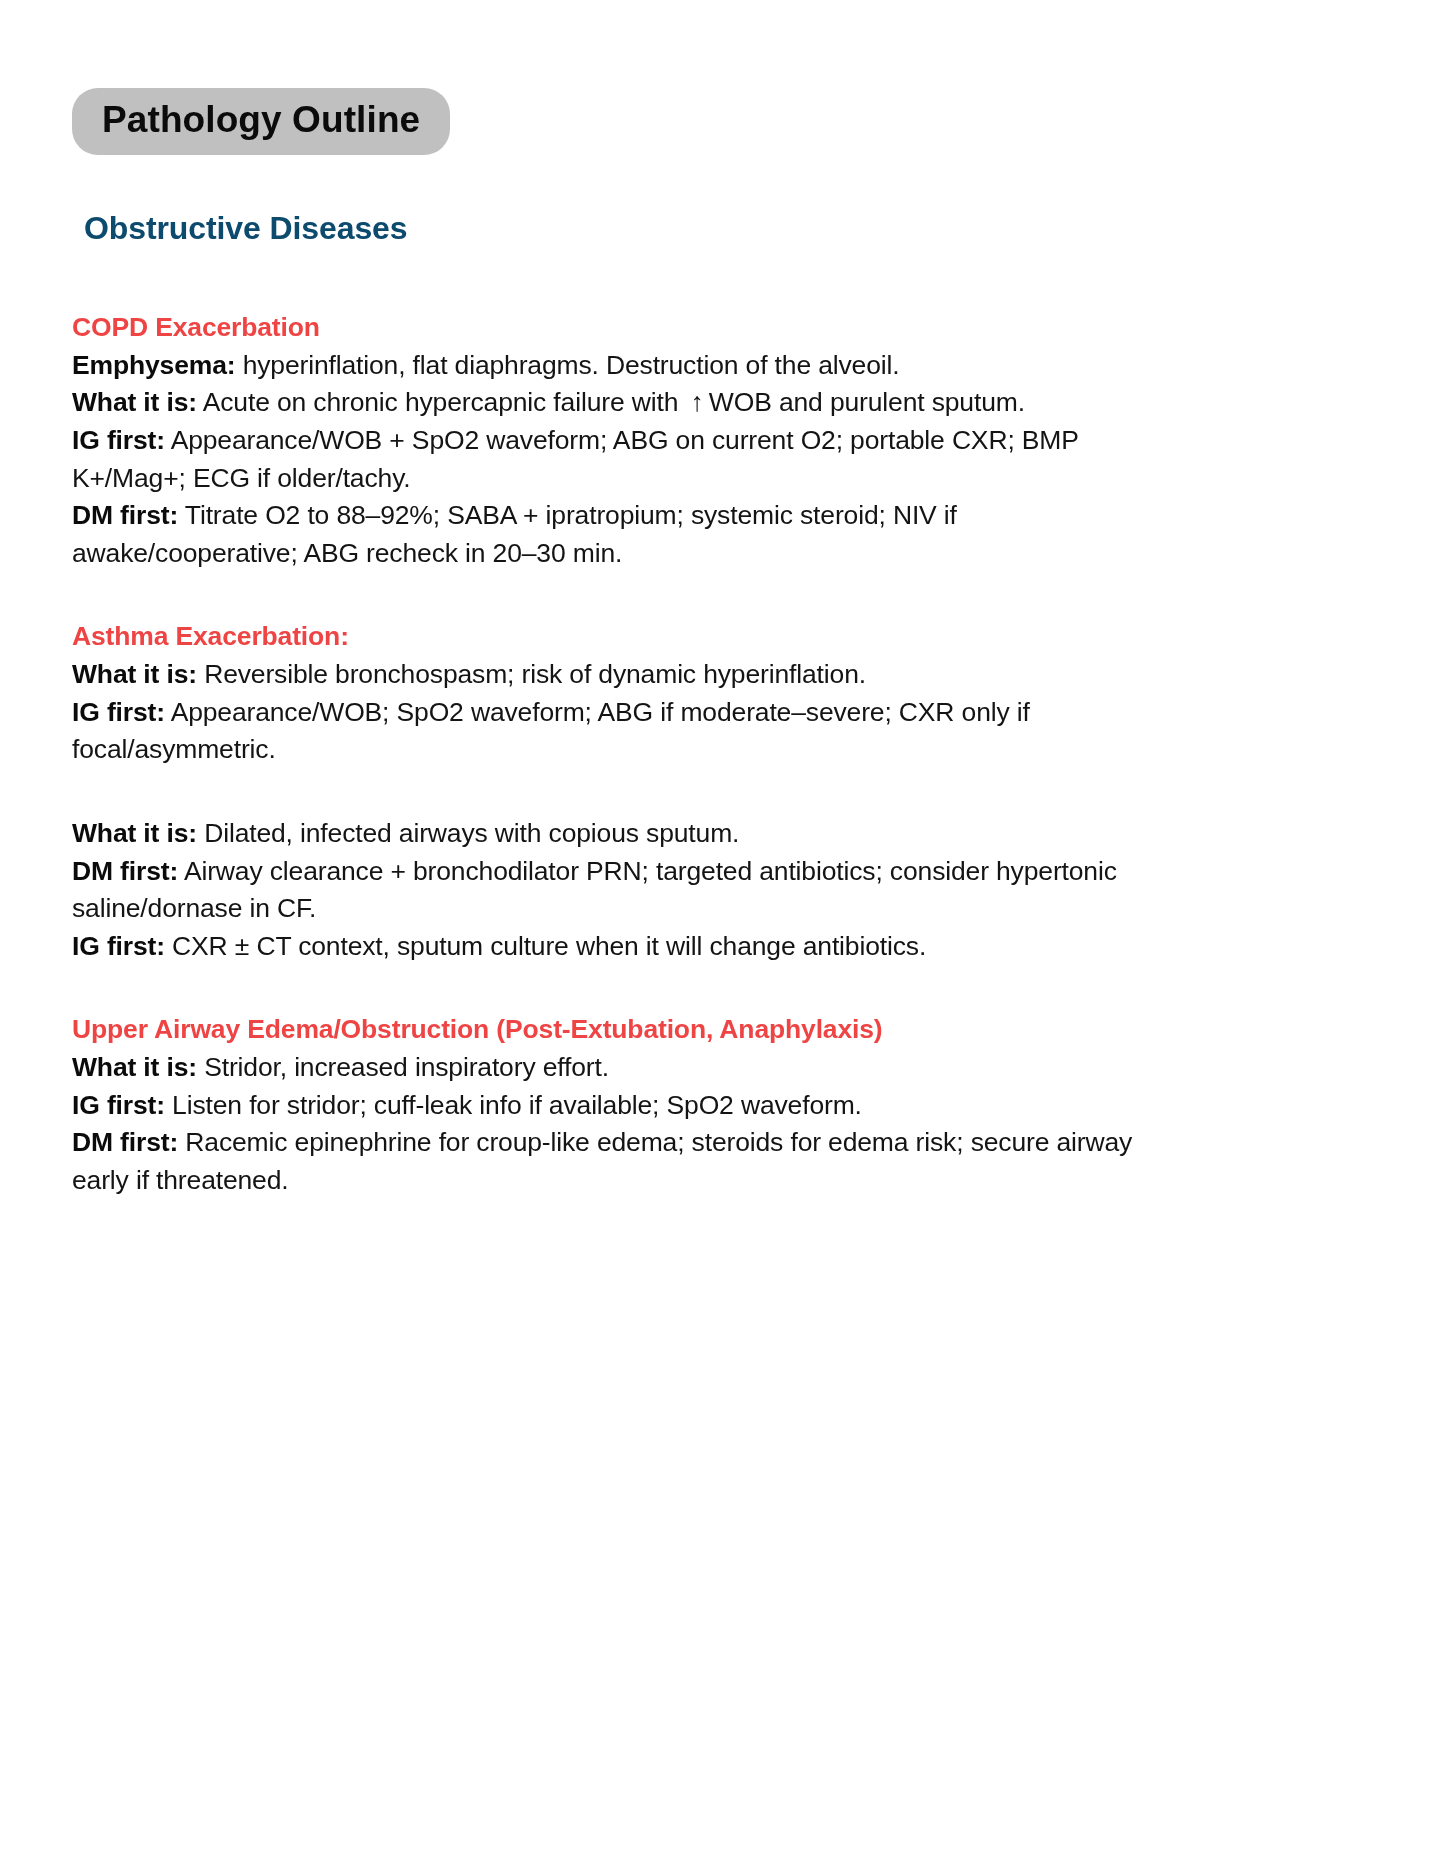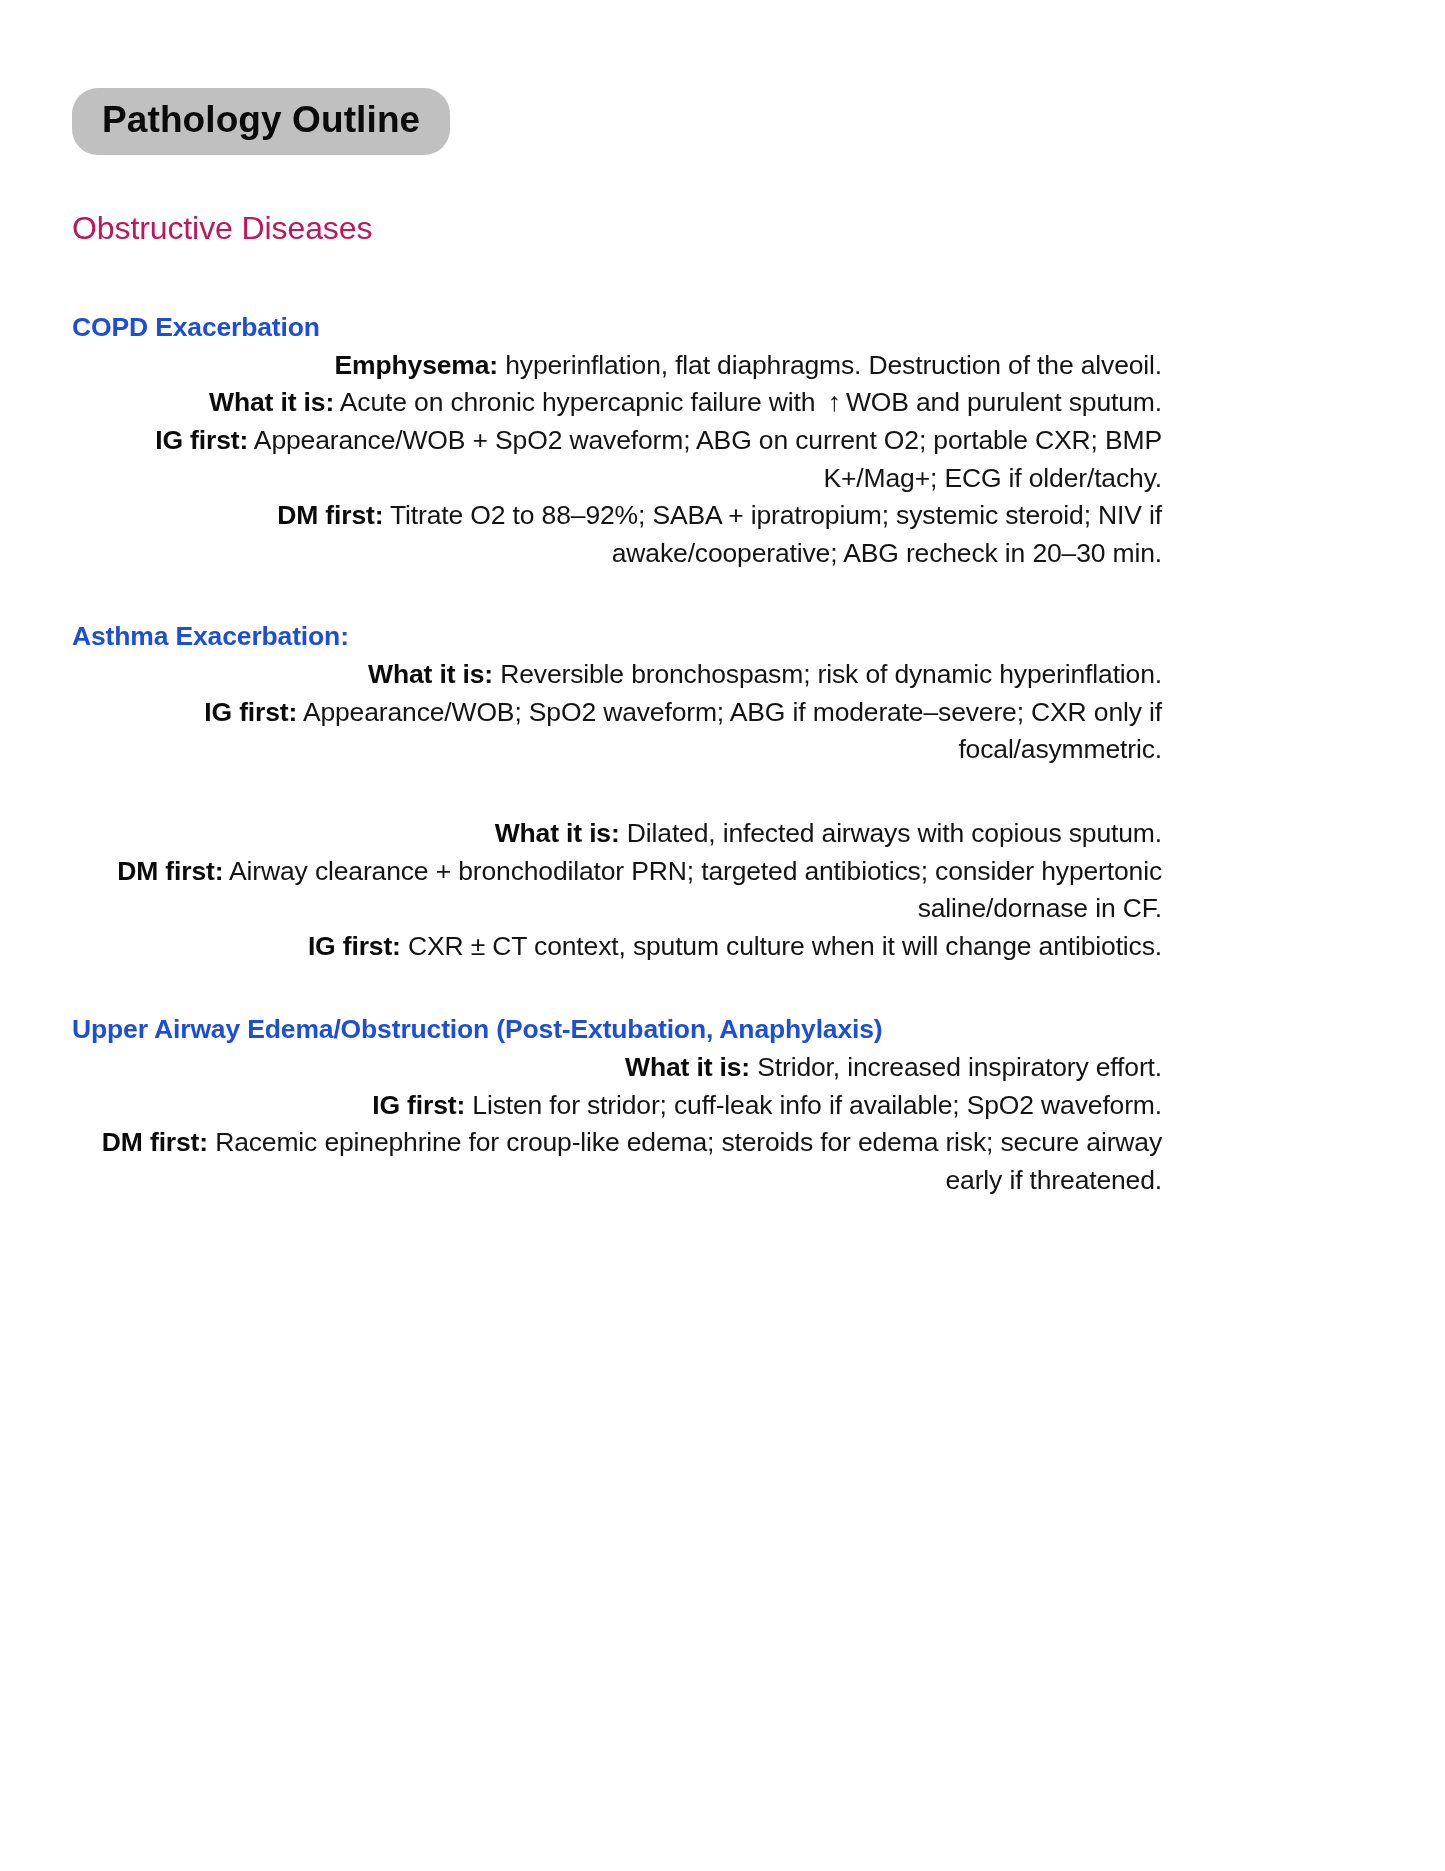--- a/index.html
+++ b/index.html
@@ -37,51 +37,50 @@
     font-size: 37px;
     font-weight: 700;
     line-height: 1.18;
     letter-spacing: 0.1px;
     color: #0b0b0b;
   }
 
   
   .doc-heading {
     font-size: 32px;
-    font-weight: 400;
+    font-weight: 700;
     line-height: 1.2;
     letter-spacing: -0.1px;
-    color: #be185d;
-    margin: 0 0 62px 0;
+    color: #0c4a6e;
+    margin: 0 0 62px 12px;
   }
 
   
   .block {
     margin: 0 0 46px 0;
   }
   .block:last-child {
     margin-bottom: 0;
   }
   .block-title {
     font-size: 26.5px;
     font-weight: 700;
     line-height: 1.42;
     letter-spacing: -0.15px;
-    color: #1d4ed8;
+    color: #ef4444;
     margin: 0;
   }
   .line {
     font-size: 26.5px;
     font-weight: 400;
     line-height: 1.42;
     letter-spacing: -0.15px;
     color: #141414;
     margin: 0;
     max-width: 1090px;
-    text-align: right;
   }
   .line .lead {
     font-weight: 700;
     color: #0b0b0b;
   }
 </style>
 </head>
 <body>
 
 <div class="page">

